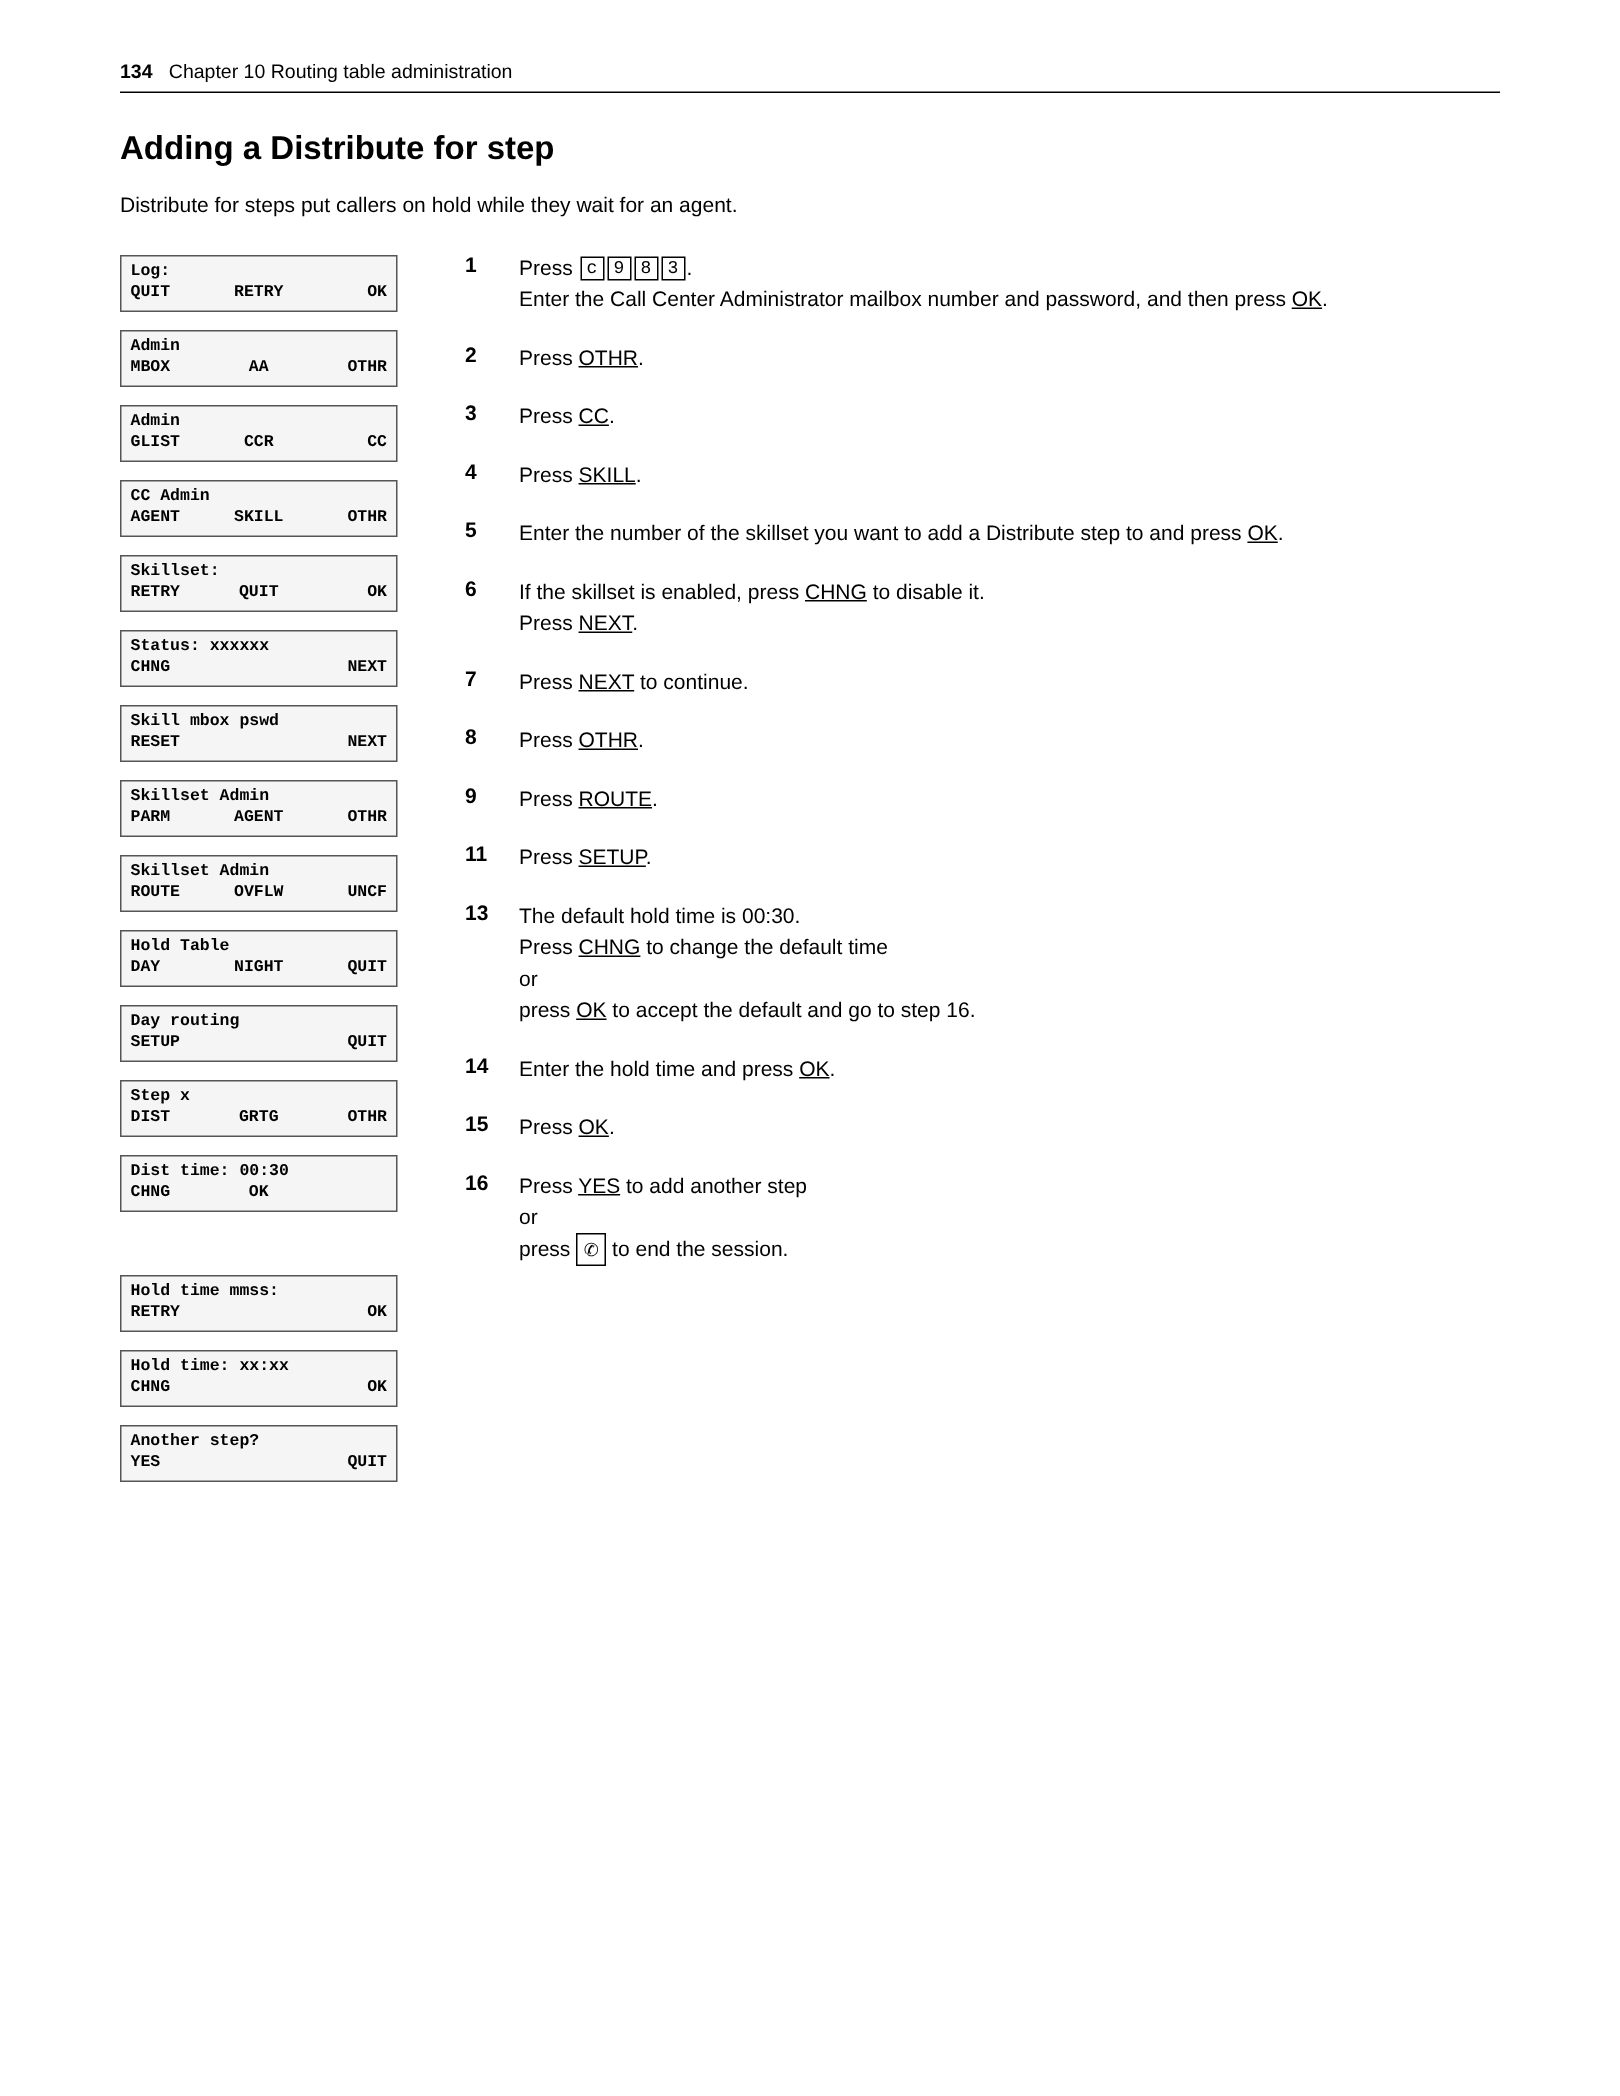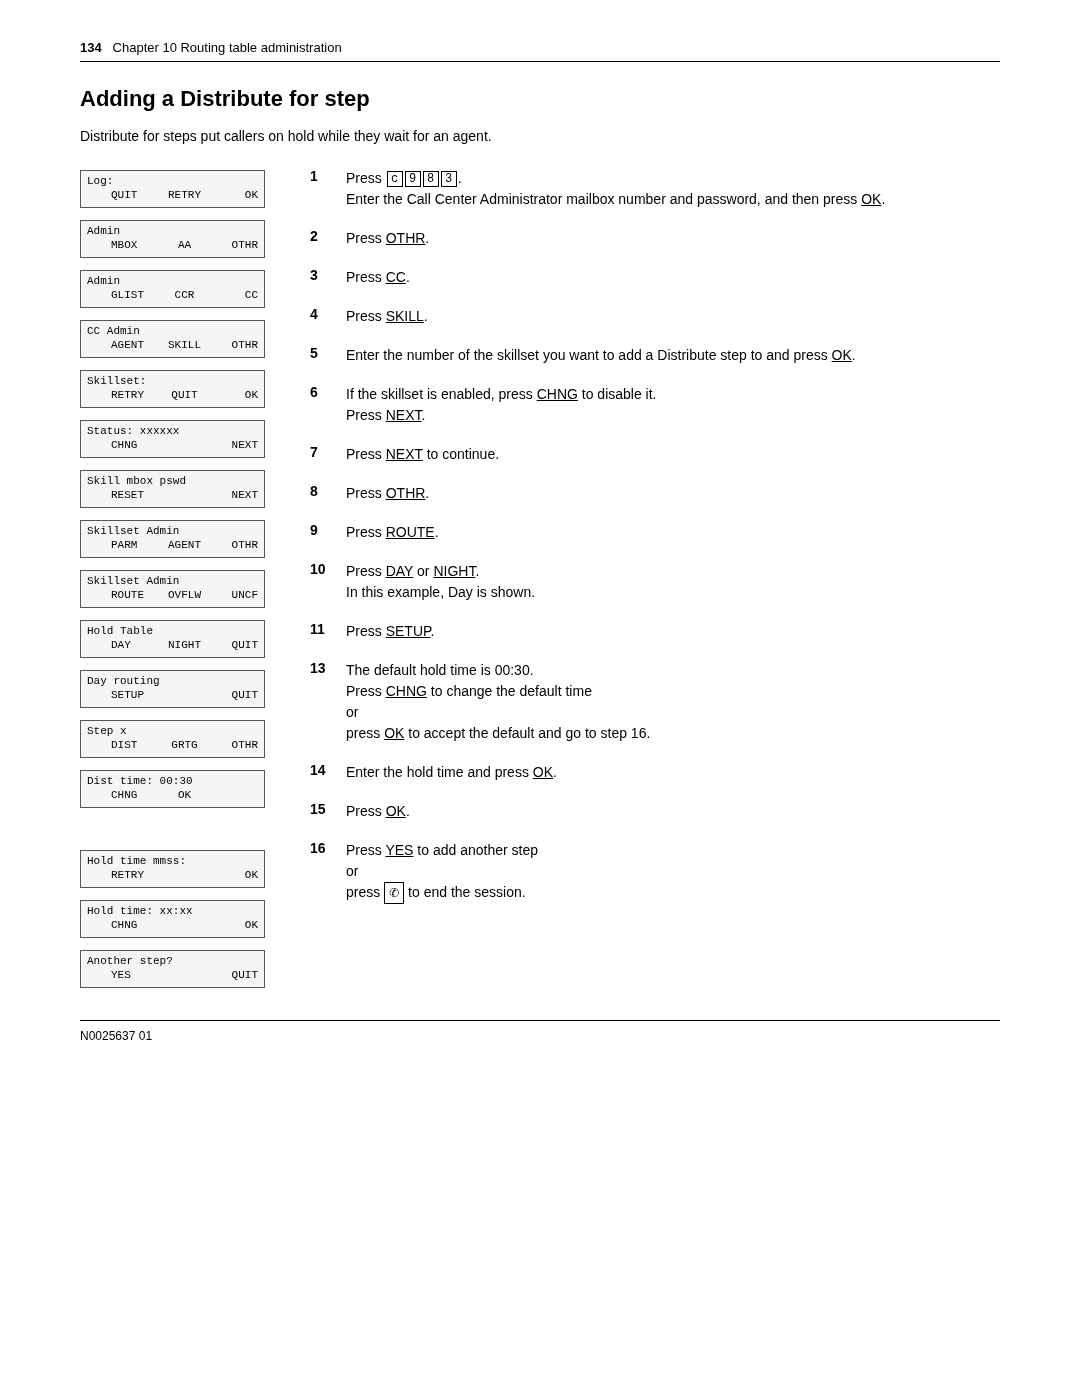--- a/index.html
+++ b/index.html
@@ -54,30 +54,30 @@
     
     .lcd-screen {
       border: 1px solid #555;
       background: #f5f5f5;
       padding: 4px 6px;
       font-family: 'Courier New', Courier, monospace;
       font-size: 11px;
       width: 185px;
       min-height: 38px;
       margin-bottom: 2px;
+      font-weight: bold;
     }
     .lcd-screen .lcd-line1 {
       display: block;
       margin-bottom: 2px;
     }
     .lcd-screen .lcd-line2 {
       display: flex;
       justify-content: space-between;
       align-items: center;
-      margin-left: 24px;
     }
     .lcd-screen .lcd-line2 span {
       flex: 1;
       text-align: left;
     }
     .lcd-screen .lcd-line2 span.center {
       text-align: center;
     }
     .lcd-screen .lcd-line2 span.right {
       text-align: right;
@@ -361,27 +361,20 @@
         </div>
       </div>
 
       <div class="step-item">
         <span class="step-number">9</span>
         <div class="step-content">
           Press <span class="underline-text">ROUTE</span>.
         </div>
       </div>
 
-      <div class="step-item">
-        <span class="step-number">10</span>
-        <div class="step-content">
-          Press <span class="underline-text">DAY</span> or <span class="underline-text">NIGHT</span>.<br>
-          In this example, Day is shown.
-        </div>
-      </div>
 
       <div class="step-item">
         <span class="step-number">11</span>
         <div class="step-content">
           Press <span class="underline-text">SETUP</span>.
         </div>
       </div>
 
 
       <div class="step-item">
@@ -413,18 +406,14 @@
         <div class="step-content">
           Press <span class="underline-text">YES</span> to add another step<br>
           or<br>
           press <span class="phone-icon">✆</span> to end the session.
         </div>
       </div>
 
     </div>
   </div>
 
-  <div class="footer-line">
-    <span>N0025637 01</span>
-    <span></span>
-  </div>
 
 </div>
 
 </body></html>

